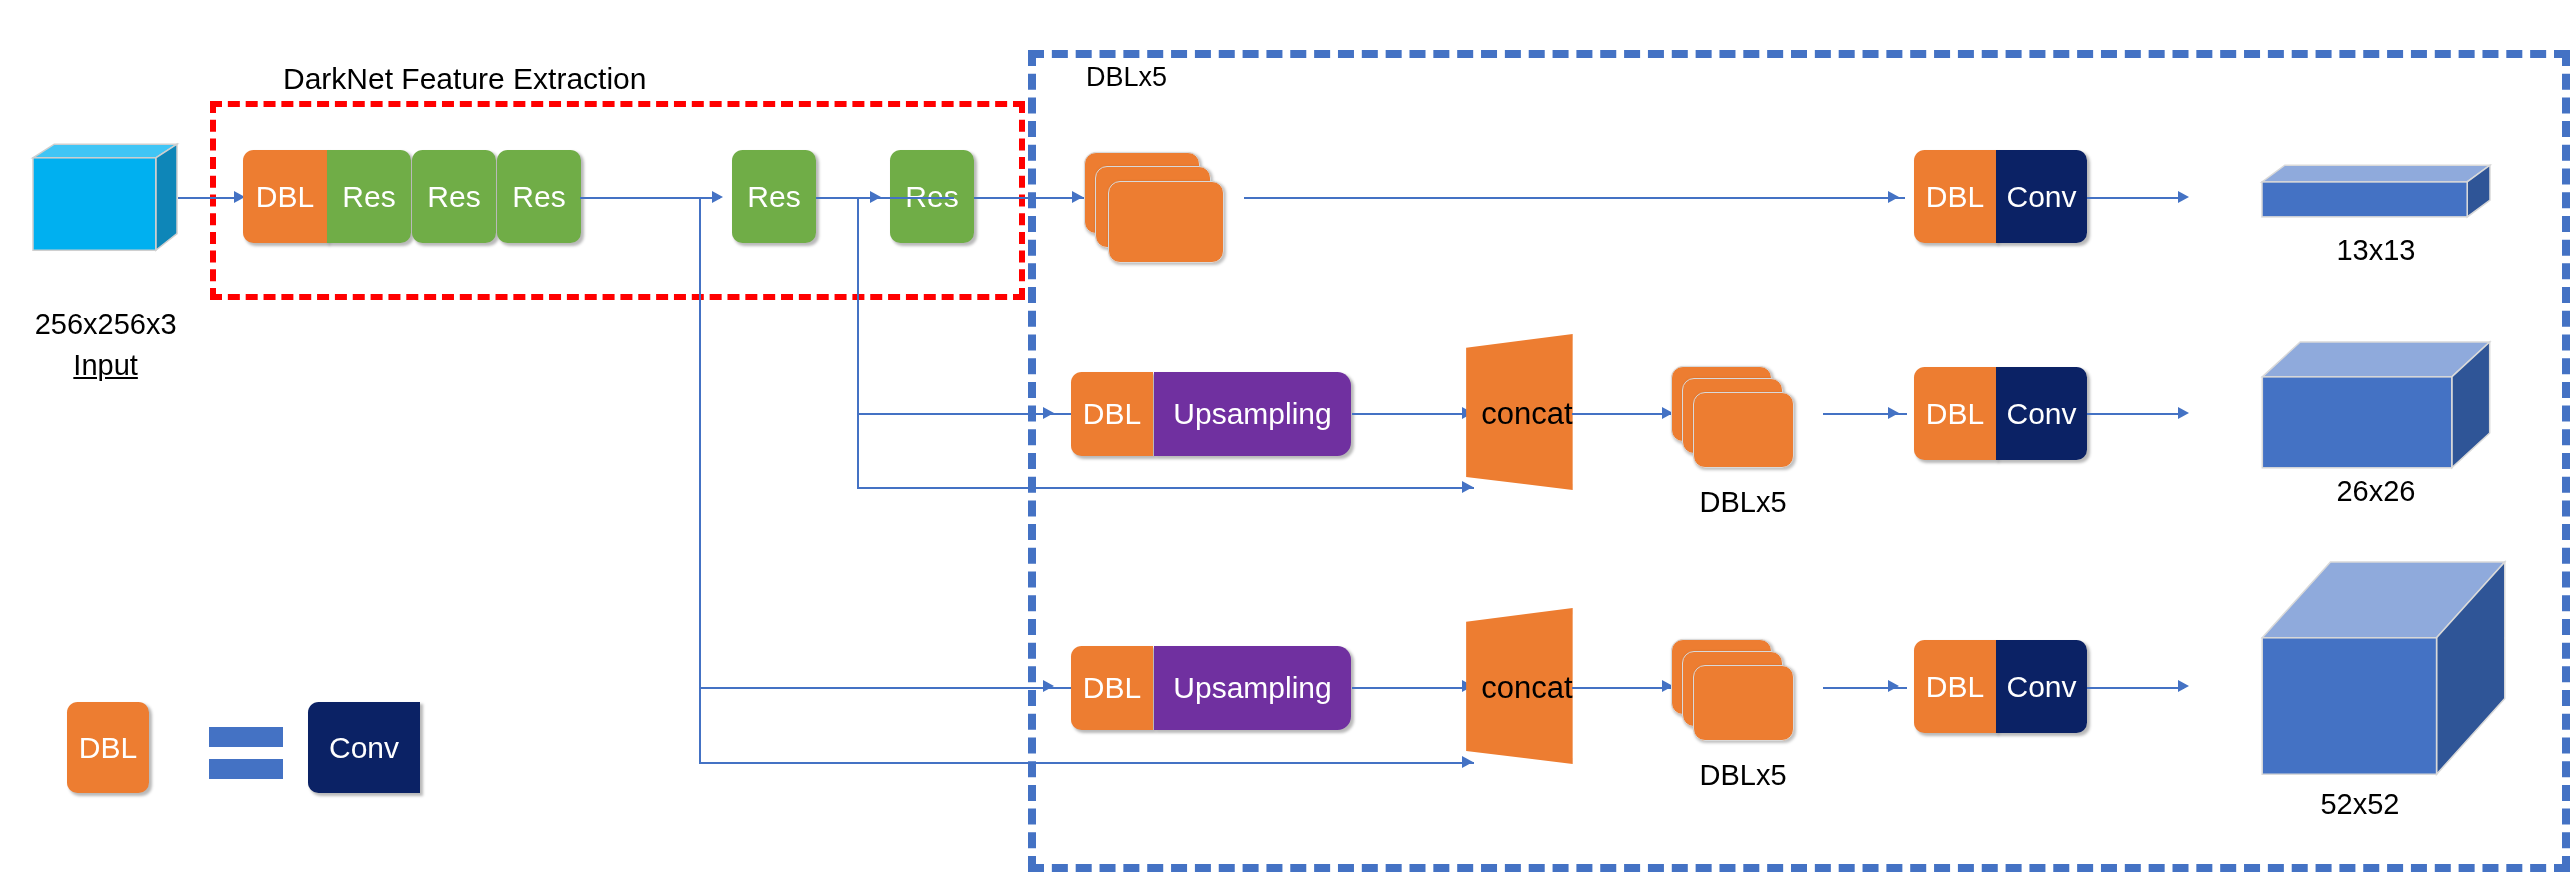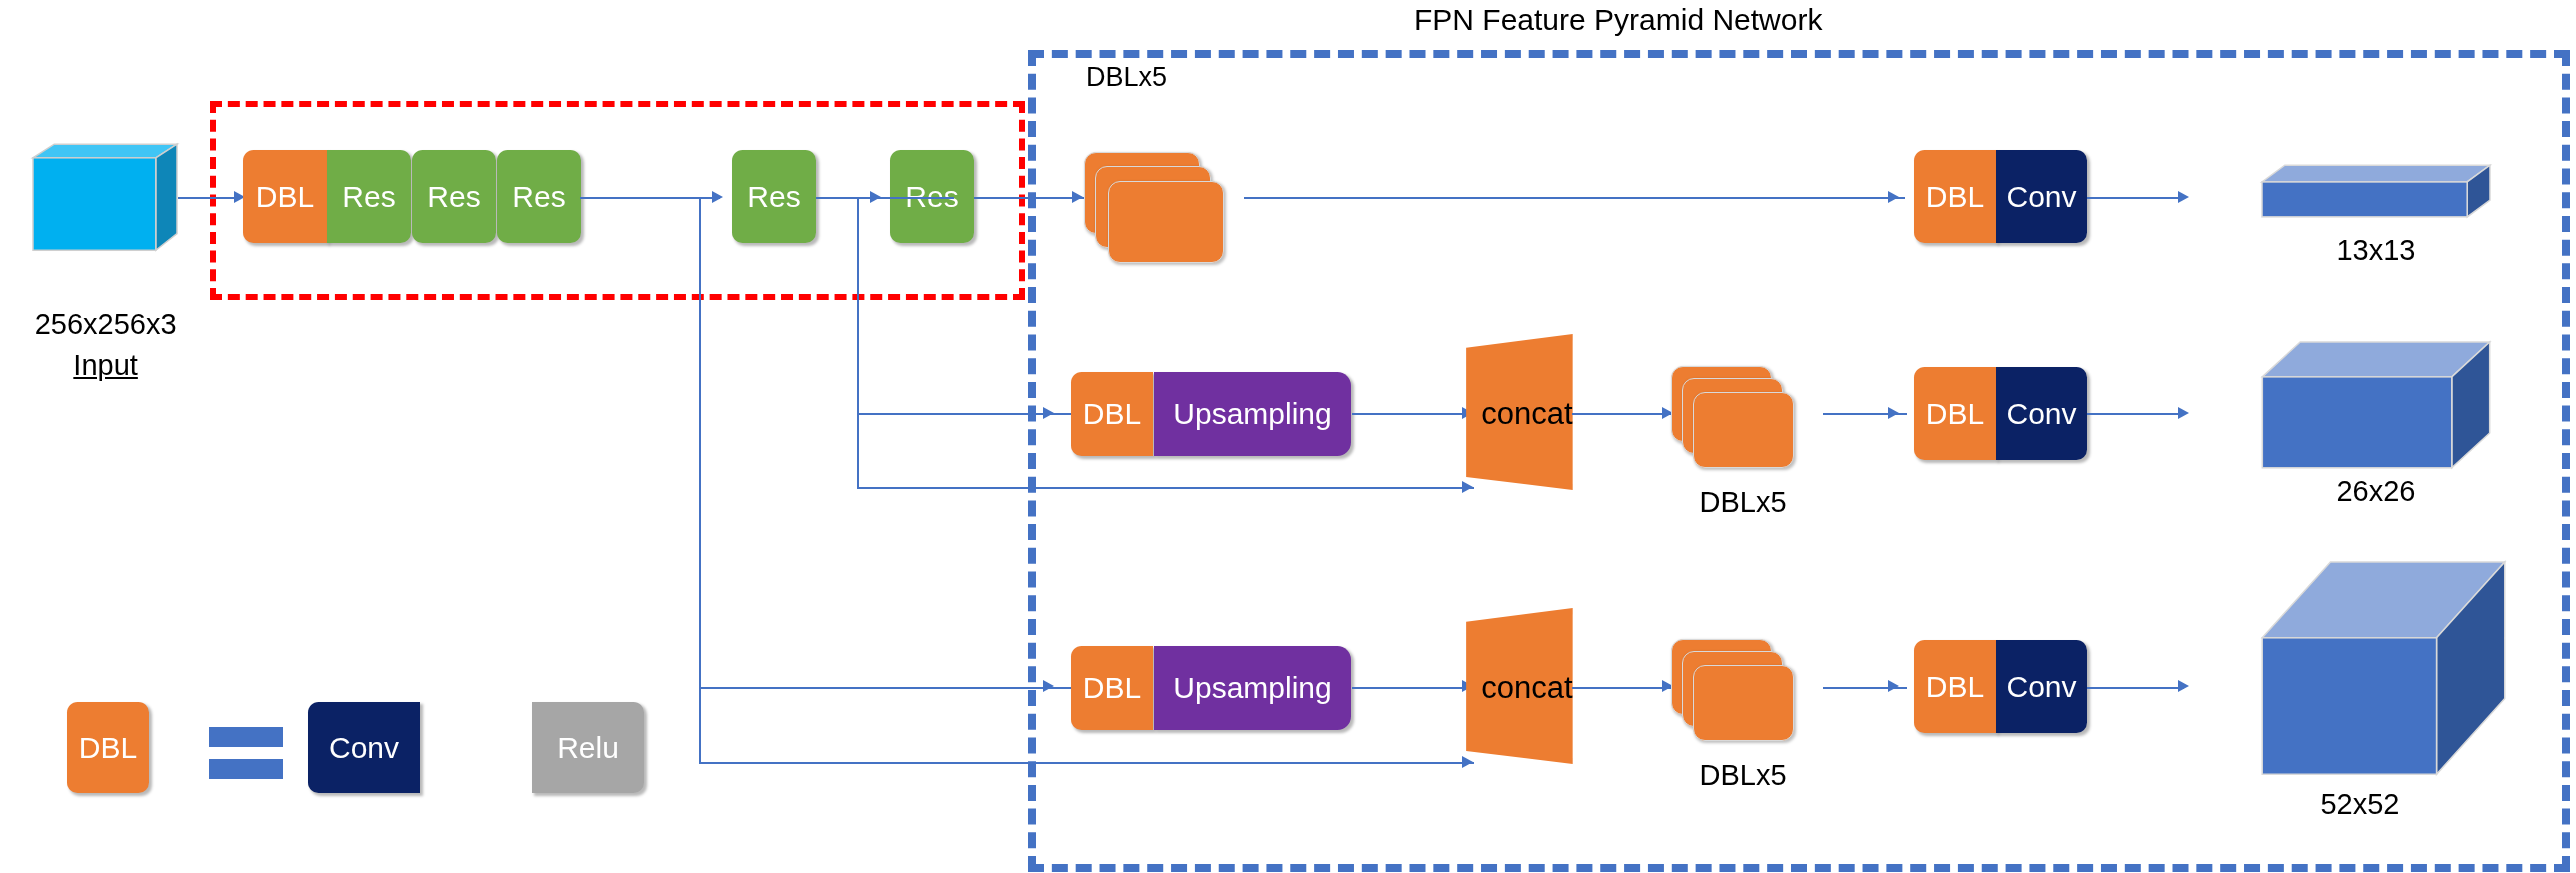--- a/index.html
+++ b/index.html
@@ -74,22 +74,22 @@
 
   
   .eq { position:absolute; }
   .eq > div { position:absolute; background:#4472C4; }
 </style>
 </head>
 <body>
 
 <div id="stage">
 
-
-  <div class="title" style="left:1414px; top:3px;">FPN Feature Pyramid Network</div>
+  <div class="title" style="left:283px; top:62px;">DarkNet Feature Extraction</div>
+
 
   <div class="title" style="left:1086px; top:62px; font-size:27px;">DBLx5</div>
 
   <div class="group-dash dash-red" style="left:210px; top:101px; width:815px; height:199px;"></div>
 
   <div class="group-dash dash-blue" style="left:1028px; top:50px; width:1542px; height:822px;"></div>
 
   <div class="cube" style="left:33px; top:144px; width:144px; height:114px;">
     <svg width="144" height="114" viewBox="0 0 190 150">
       <polygon points="0,18 162,18 190,0 28,0" fill="#40C5F5" stroke="#cfcfcf" stroke-width="2"></polygon>
@@ -283,18 +283,15 @@
   </div>
 
   <div class="eq" style="left:209px; top:721px; width:76px; height:53px;">
     <div style="left:0; top:6px; width:74px; height:20px;"></div>
     <div style="left:0; top:38px; width:74px; height:20px;"></div>
   </div>
 
   <div class="blk navy join-l" style="left:308px; top:702px; width:112px; height:91px;">
     <span>Conv</span>
   </div>
-  <div class="blk grey join-r" style="left:532px; top:702px; width:112px; height:91px;">
-    <span>Relu</span>
-  </div>
 
 </div>
 
 
 </body></html>

